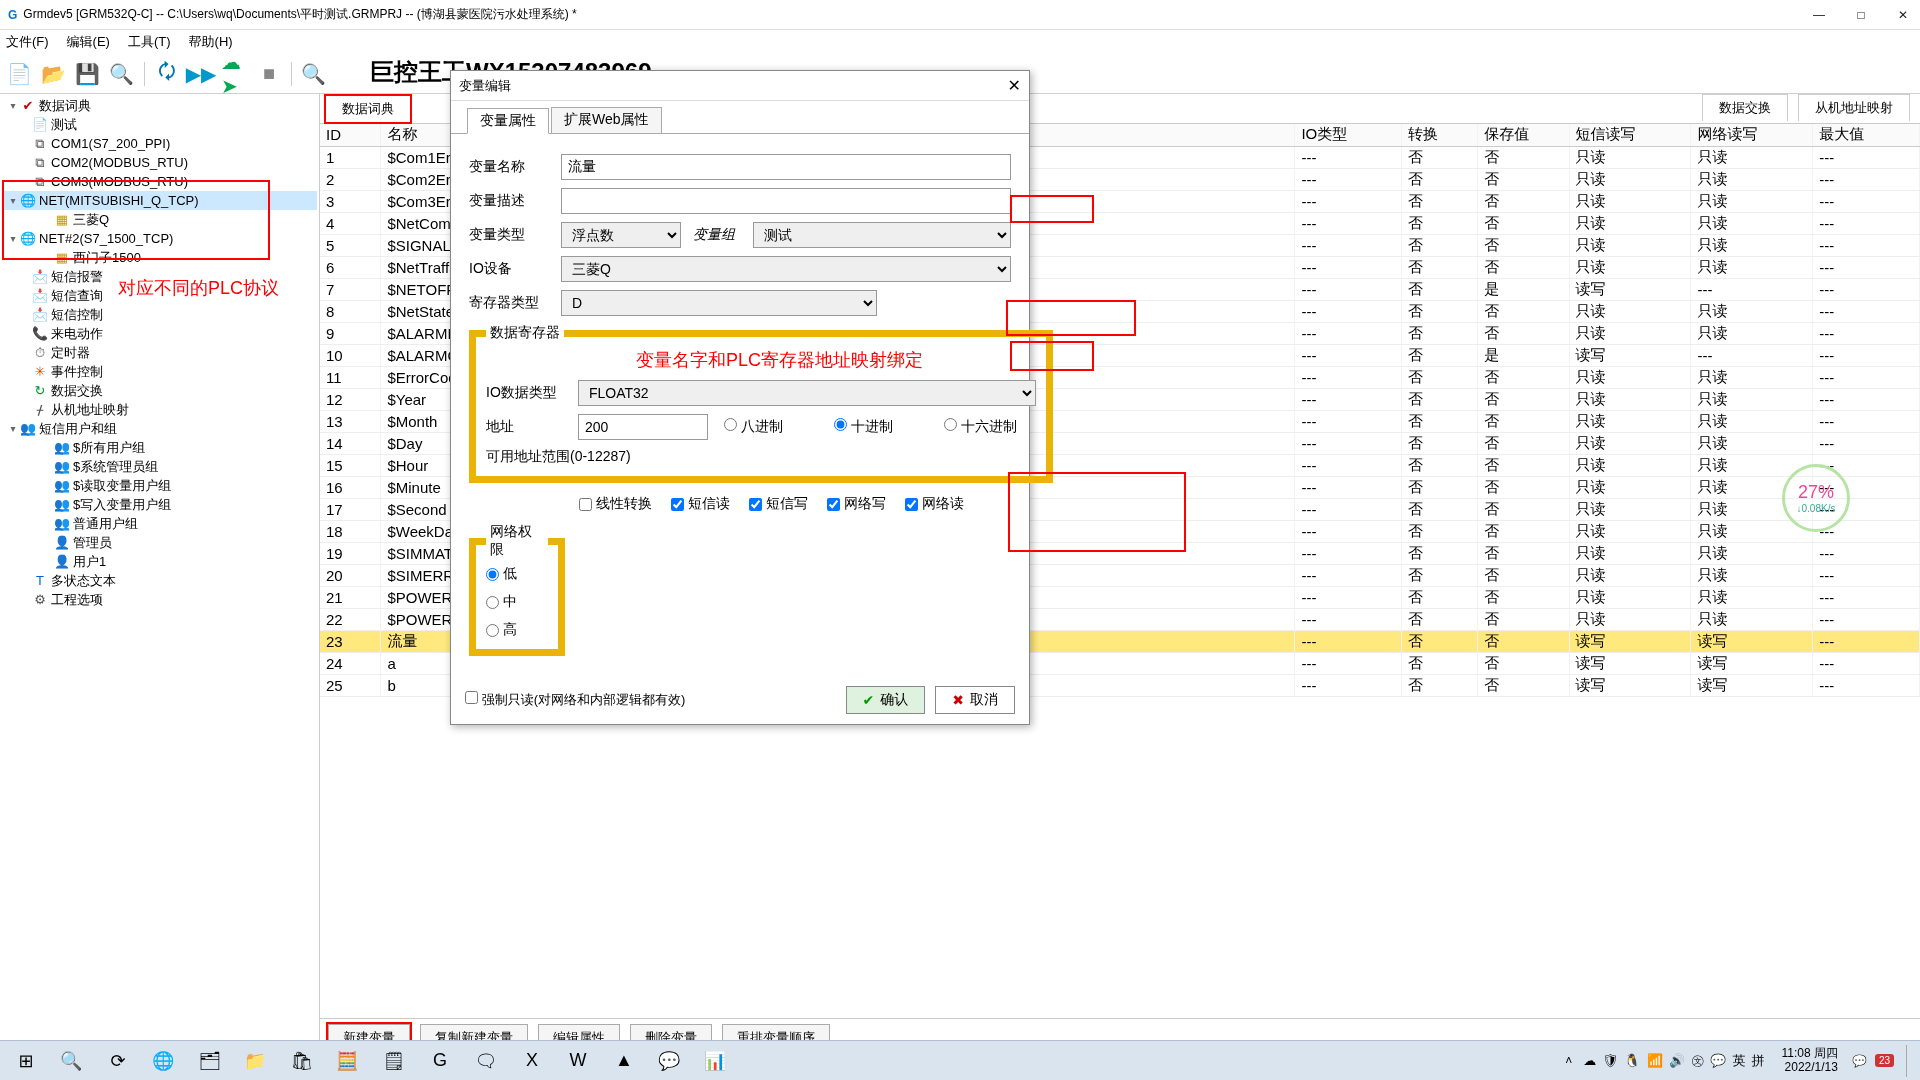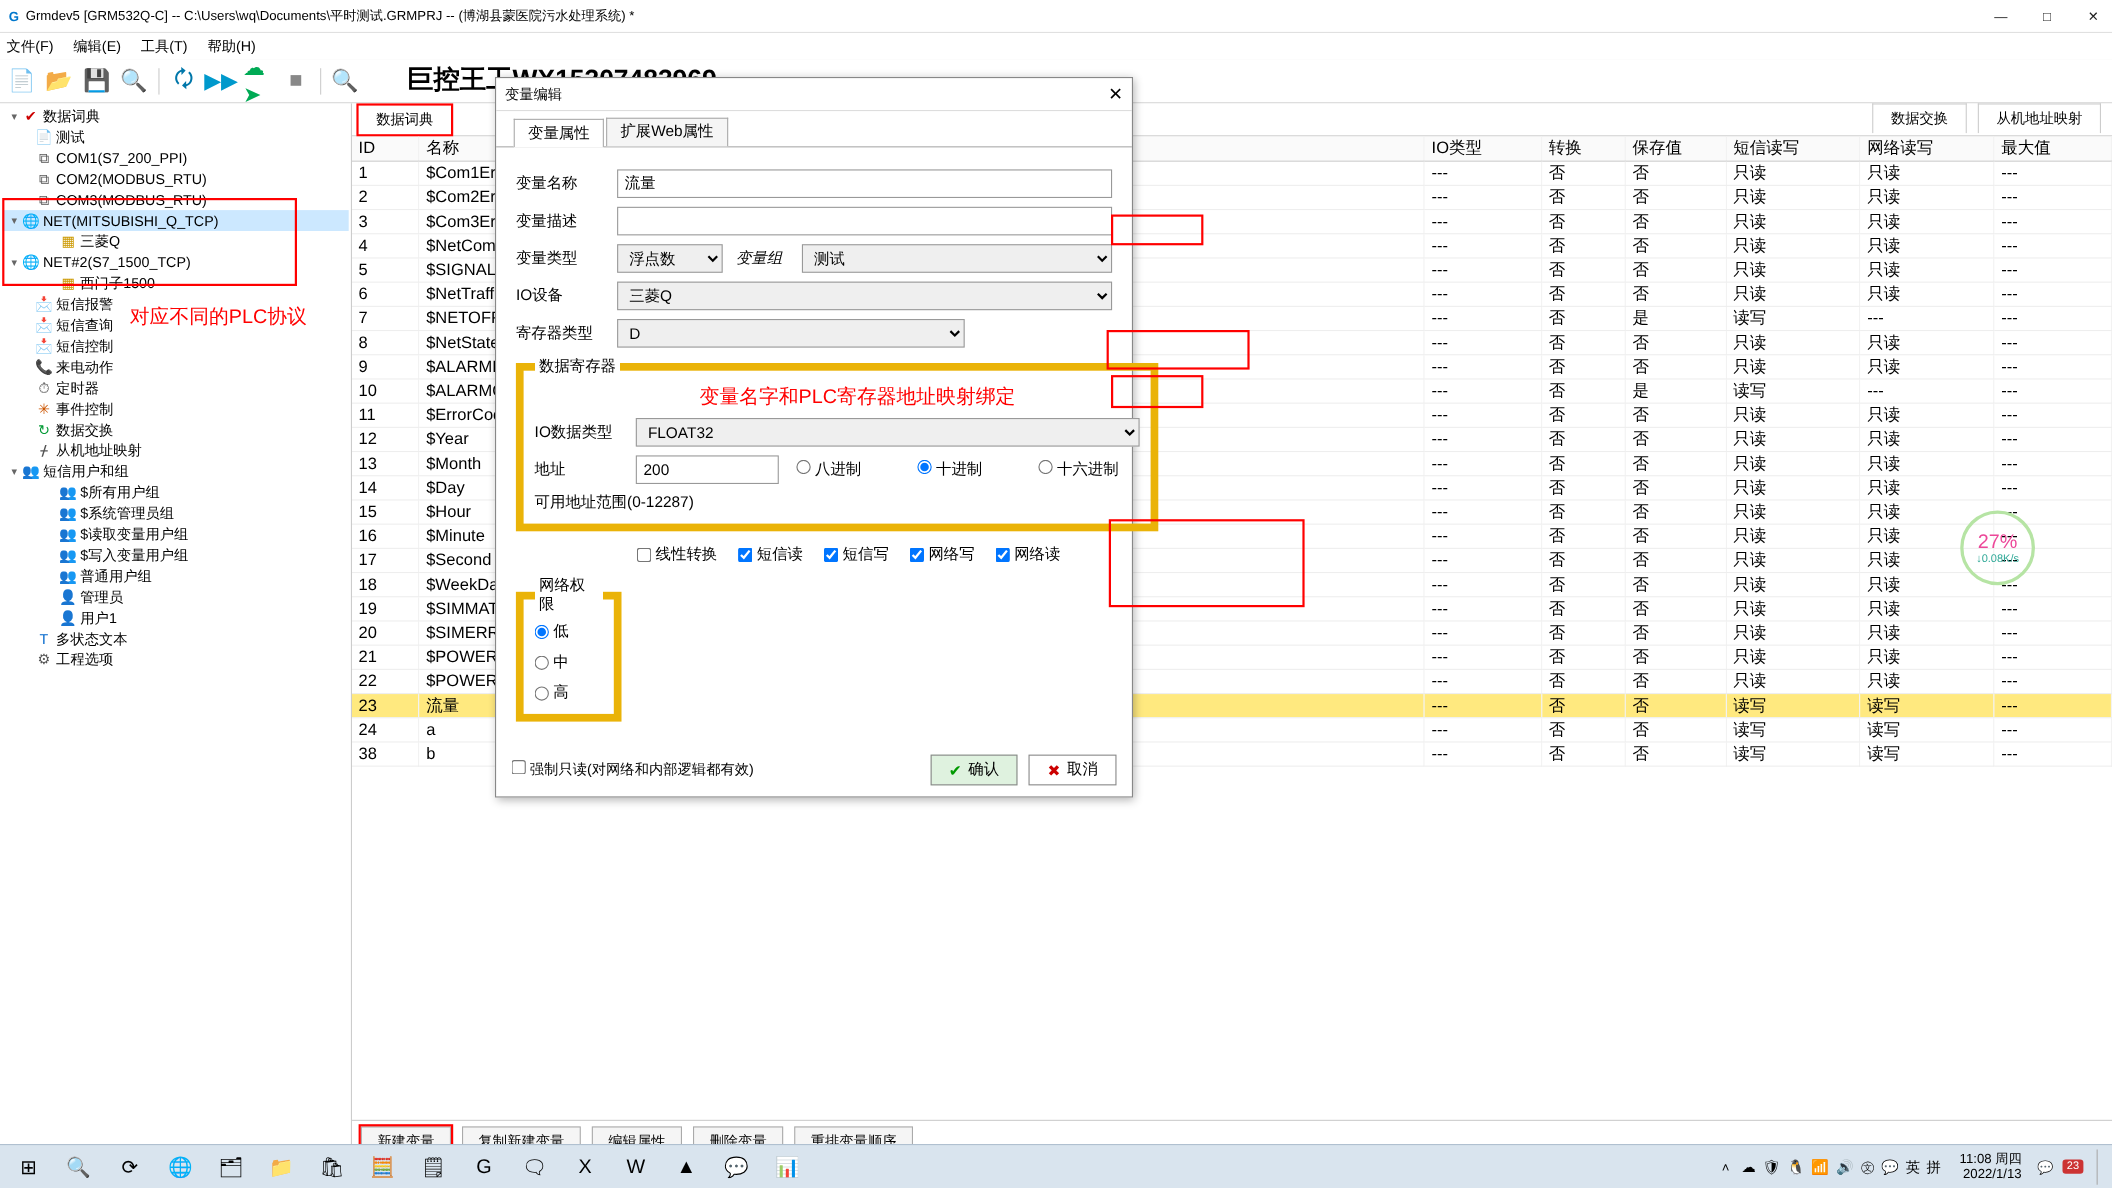--- a/index.html
+++ b/index.html
@@ -506,21 +506,21 @@
               <td>24</td>
               <td>a</td>
               <td>---</td>
               <td>否</td>
               <td>否</td>
               <td>读写</td>
               <td>读写</td>
               <td>---</td>
             </tr>
             <tr>
-              <td>38</td>
+              <td>25</td>
               <td>b</td>
               <td>---</td>
               <td>否</td>
               <td>否</td>
               <td>读写</td>
               <td>读写</td>
               <td>---</td>
             </tr>
           </tbody>
       </table>
@@ -557,21 +557,21 @@
       <label>变量名称</label>
       <input type="text" class="wide" value="流量" style="">
     </div>
     <div class="redbox-abs" style="left:559px; top:124px; width:84px; height:28px; z-index:20;"></div>
     <div class="frow">
       <label>变量描述</label>
       <input type="text" class="wide" value="" style="">
     </div>
     <div class="frow">
       <label>变量类型</label>
-      <select style="width:96px"><option>浮点数</option></select>
+      <select style="width:120px"><option>浮点数</option></select>
       <label style="width:60px; margin-left:12px;font-style:italic;">变量组</label>
       <select class="wide"><option>测试</option></select>
     </div>
     <div class="frow">
       <label>IO设备</label>
       <select class="wide"><option>三菱Q</option></select>
     </div>
     <div class="redbox-abs" style="left:555px; top:229px; width:130px; height:36px; z-index:20;"></div>
     <div class="frow">
       <label>寄存器类型</label>

